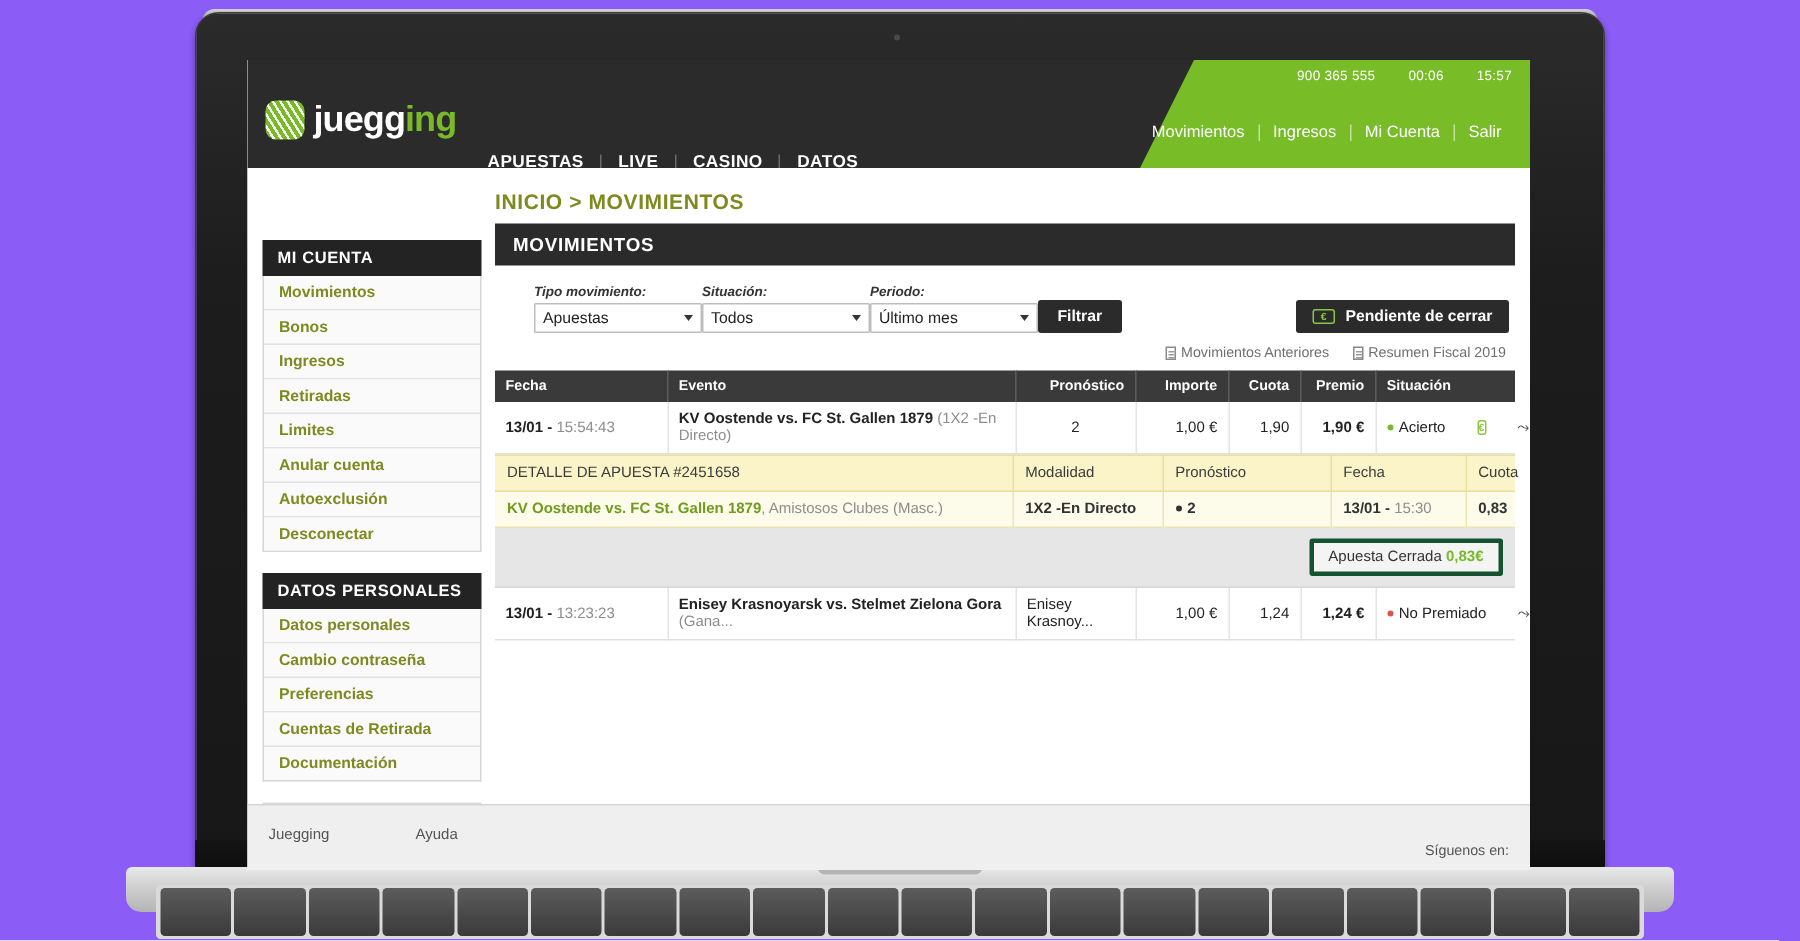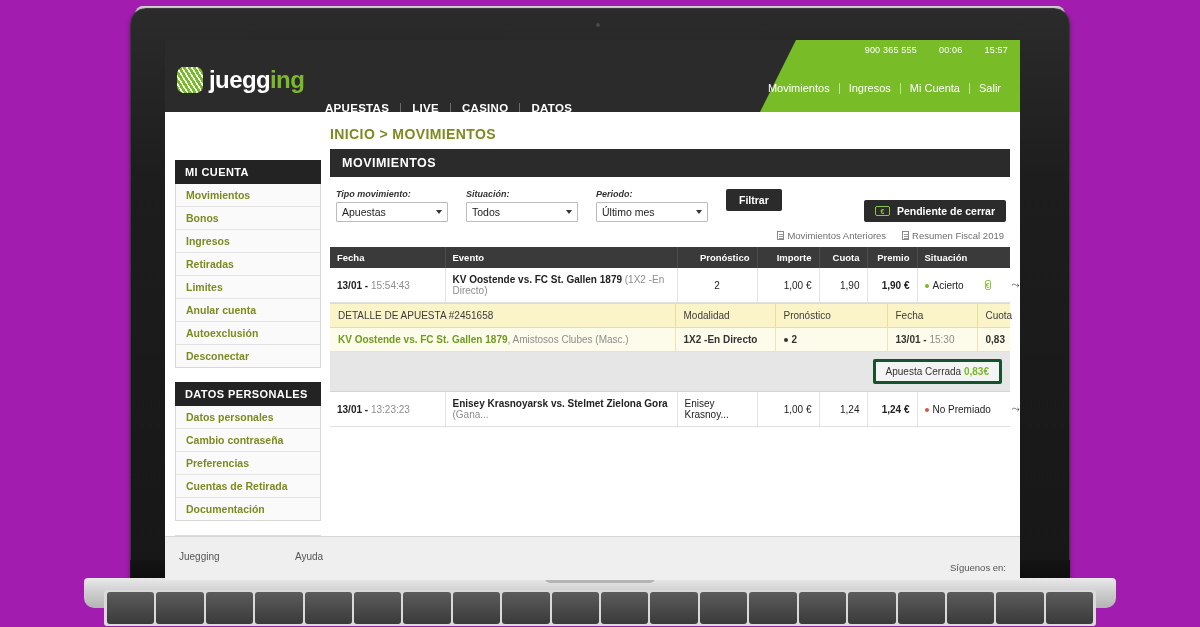--- a/index.html
+++ b/index.html
@@ -4,21 +4,21 @@
 <style>
   * { box-sizing: border-box; margin: 0; padding: 0; }
   html, body {
     width: 1200px; height: 627px;
     background: #ffffff;
     font-family: "Liberation Sans", sans-serif;
     overflow: hidden;
   }
 
   
-  .stage { position: relative; width: 1200px; height: 627px; background:#a21caf; }
+  .stage { position: relative; width: 1200px; height: 627px; background:#8b5cf6; }
 
   .laptop-lid {
     position: absolute; left: 130px; top: 8px;
     width: 940px; height: 578px;
     background: linear-gradient(180deg,#2b2b2b 0%, #1d1d1d 30%, #171717 100%);
     border-radius: 16px 16px 6px 6px;
     border: 1px solid #3a3a3a;
     box-shadow: 0 2px 4px rgba(0,0,0,.35);
   }
   .lid-top-bevel{
@@ -127,21 +127,21 @@
   .acceso-val{ background:#fafafa; color:#333; font-size:10px; padding:5px 9px; }
 
   
   .content{ position:absolute; left:165px; top:8px; width:680px; }
   .breadcrumb{ font-size:14px; font-weight:bold; color:#7d8a1f; letter-spacing:.4px; padding:6px 0 7px 0; }
   .page-title{
     background:#2b2b2b; color:#fff; font-size:12.5px; font-weight:bold;
     padding:7px 12px; letter-spacing:.5px;
   }
 
-  .filters{ display:flex; align-items:flex-start; gap:18px; padding:12px 0 0 6px; position:relative; }
+  .filters{ display:flex; align-items:flex-end; padding:12px 0 0 6px; position:relative;margin-left:20px; }
   .fgroup{ display:flex; flex-direction:column; gap:3px; }
   .flabel{ font-size:9px; font-style:italic; font-weight:bold; color:#333; }
   .fselect{
     width:112px; height:20px; border:1px solid #bdbdbd; background:#fff;
     font-size:10.5px; color:#222; padding:0 16px 0 5px; position:relative;
     display:flex; align-items:center; border-radius:1px;
   }
   .fselect .cv{ overflow:hidden; white-space:nowrap; }
   .fselect .caret{
     position:absolute; right:5px; top:50%; transform:translateY(-50%);
@@ -223,21 +223,21 @@
 
   .siguiente{ text-align:right; padding:5px 4px 0 0; font-size:9.5px; color:#7d8a1f; font-weight:bold; }
   .siguiente .tri{ font-size:8px; }
 
   
   .footer{
     position:absolute; left:0; bottom:0; width:855px; height:44px;
     background:#efefef; border-top:1px solid #d6d6d6;
   }
   .footer .fl{ position:absolute; left:14px; top:14px; font-size:10px; color:#555; }
-  .footer .fl2{ position:absolute; left:130px; top:14px; font-size:10px; color:#555; }
+  .footer .fl2{ position:absolute; left:112px; top:14px; font-size:10px; color:#555; }
   .footer .fr{ position:absolute; right:14px; top:25px; font-size:9.5px; color:#555; }
 </style>
 </head>
 <body>
 
 <div class="stage">
 
   <div class="lid-top-bevel"></div>
   <div class="laptop-lid"></div>
   <div class="camera"></div>

